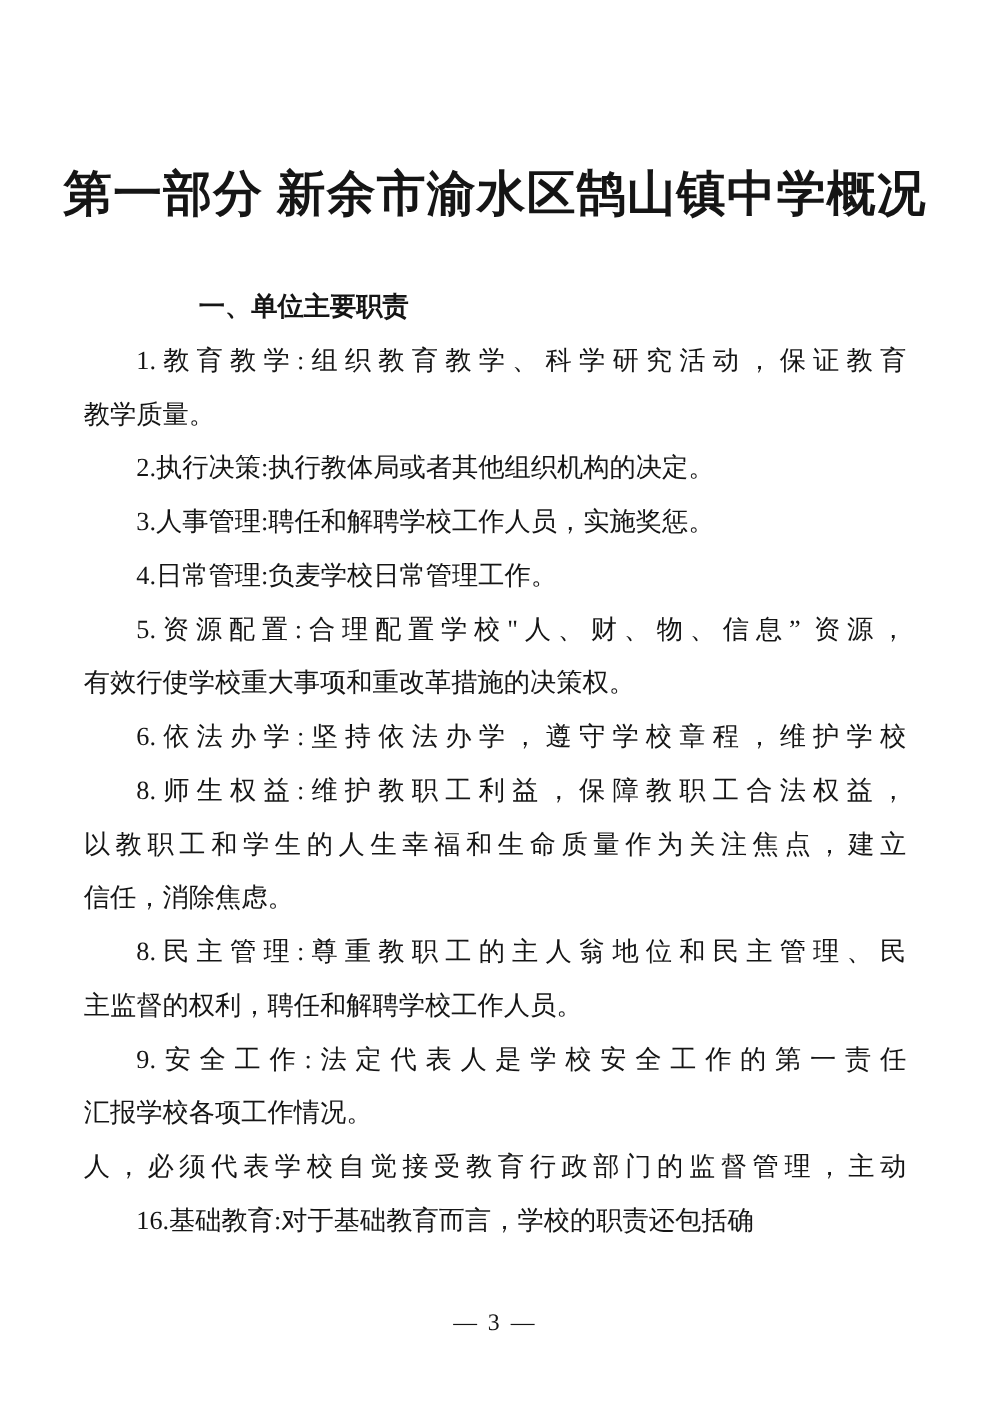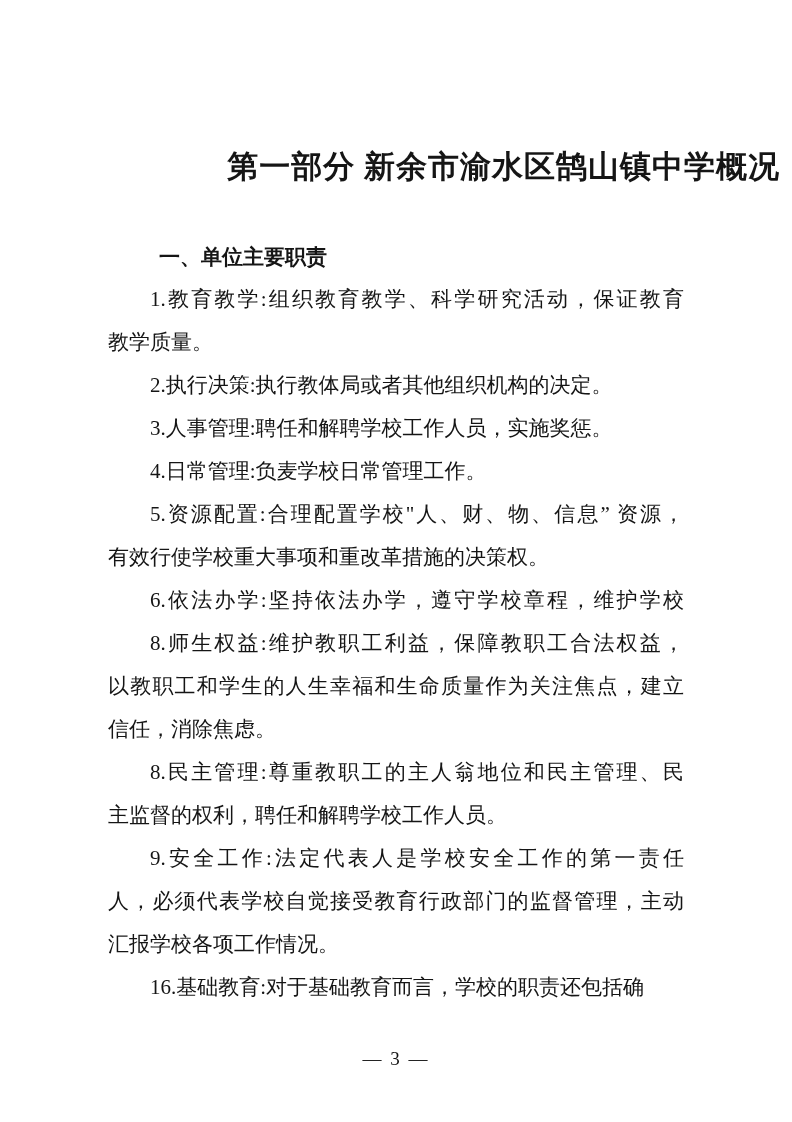--- a/index.html
+++ b/index.html
@@ -12,39 +12,39 @@
     width: 792px;
     height: 1122px;
     background: #ffffff;
     box-sizing: border-box;
     padding-top: 132px;
     color: #151515;
     font-family: "Liberation Serif", "DejaVu Serif", serif;
     overflow: hidden;
   }
   .doc-title {
-    margin: 12px;
-    text-align: right;
-    font-size: 31px;
+    margin: 1px;
+    text-align: center;
+    font-size: 39px;
     font-weight: bold;
     line-height: 46px;
     letter-spacing: 1px;
     font-family: "Liberation Serif", "DejaVu Serif", serif;
     white-space: nowrap;
   }
   .section-heading {
     margin: 45px 117px 0 117px;
     padding-left: 42px;
     font-family: "Liberation Sans", "DejaVu Sans", sans-serif;
     font-size: 21px;
     font-weight: bold;
     line-height: 43px;
   }
   .doc-body {
-    margin: 0 108px;
+    margin: 0 67px;
   }
   .para {
     margin: 0;
   }
   .line {
     font-size: 21px;
     line-height: 43px;
     text-align: justify;
     text-align-last: justify;
     font-family: "Liberation Serif", "DejaVu Serif", serif;
@@ -100,22 +100,22 @@
         <div class="line para-start">8.师生权益:维护教职工利益，保障教职工合法权益，</div>
         <div class="line">以教职工和学生的人生幸福和生命质量作为关注焦点，建立</div>
         <div class="line para-end">信任，消除焦虑。</div>
       </div>
       <div class="para">
         <div class="line para-start">8.民主管理:尊重教职工的主人翁地位和民主管理、民</div>
         <div class="line para-end">主监督的权利，聘任和解聘学校工作人员。</div>
       </div>
       <div class="para">
         <div class="line para-start">9.安全工作:法定代表人是学校安全工作的第一责任</div>
+        <div class="line para-end">汇报学校各项工作情况。</div>
         <div class="line">人，必须代表学校自觉接受教育行政部门的监督管理，主动</div>
-        <div class="line para-end">汇报学校各项工作情况。</div>
       </div>
       <div class="para">
         <div class="line para-start para-end">16.基础教育:对于基础教育而言，学校的职责还包括确</div>
       </div>
     </div>
 
   <div class="page-footer">— 3 —</div>
 </div>
 
 </body></html>

